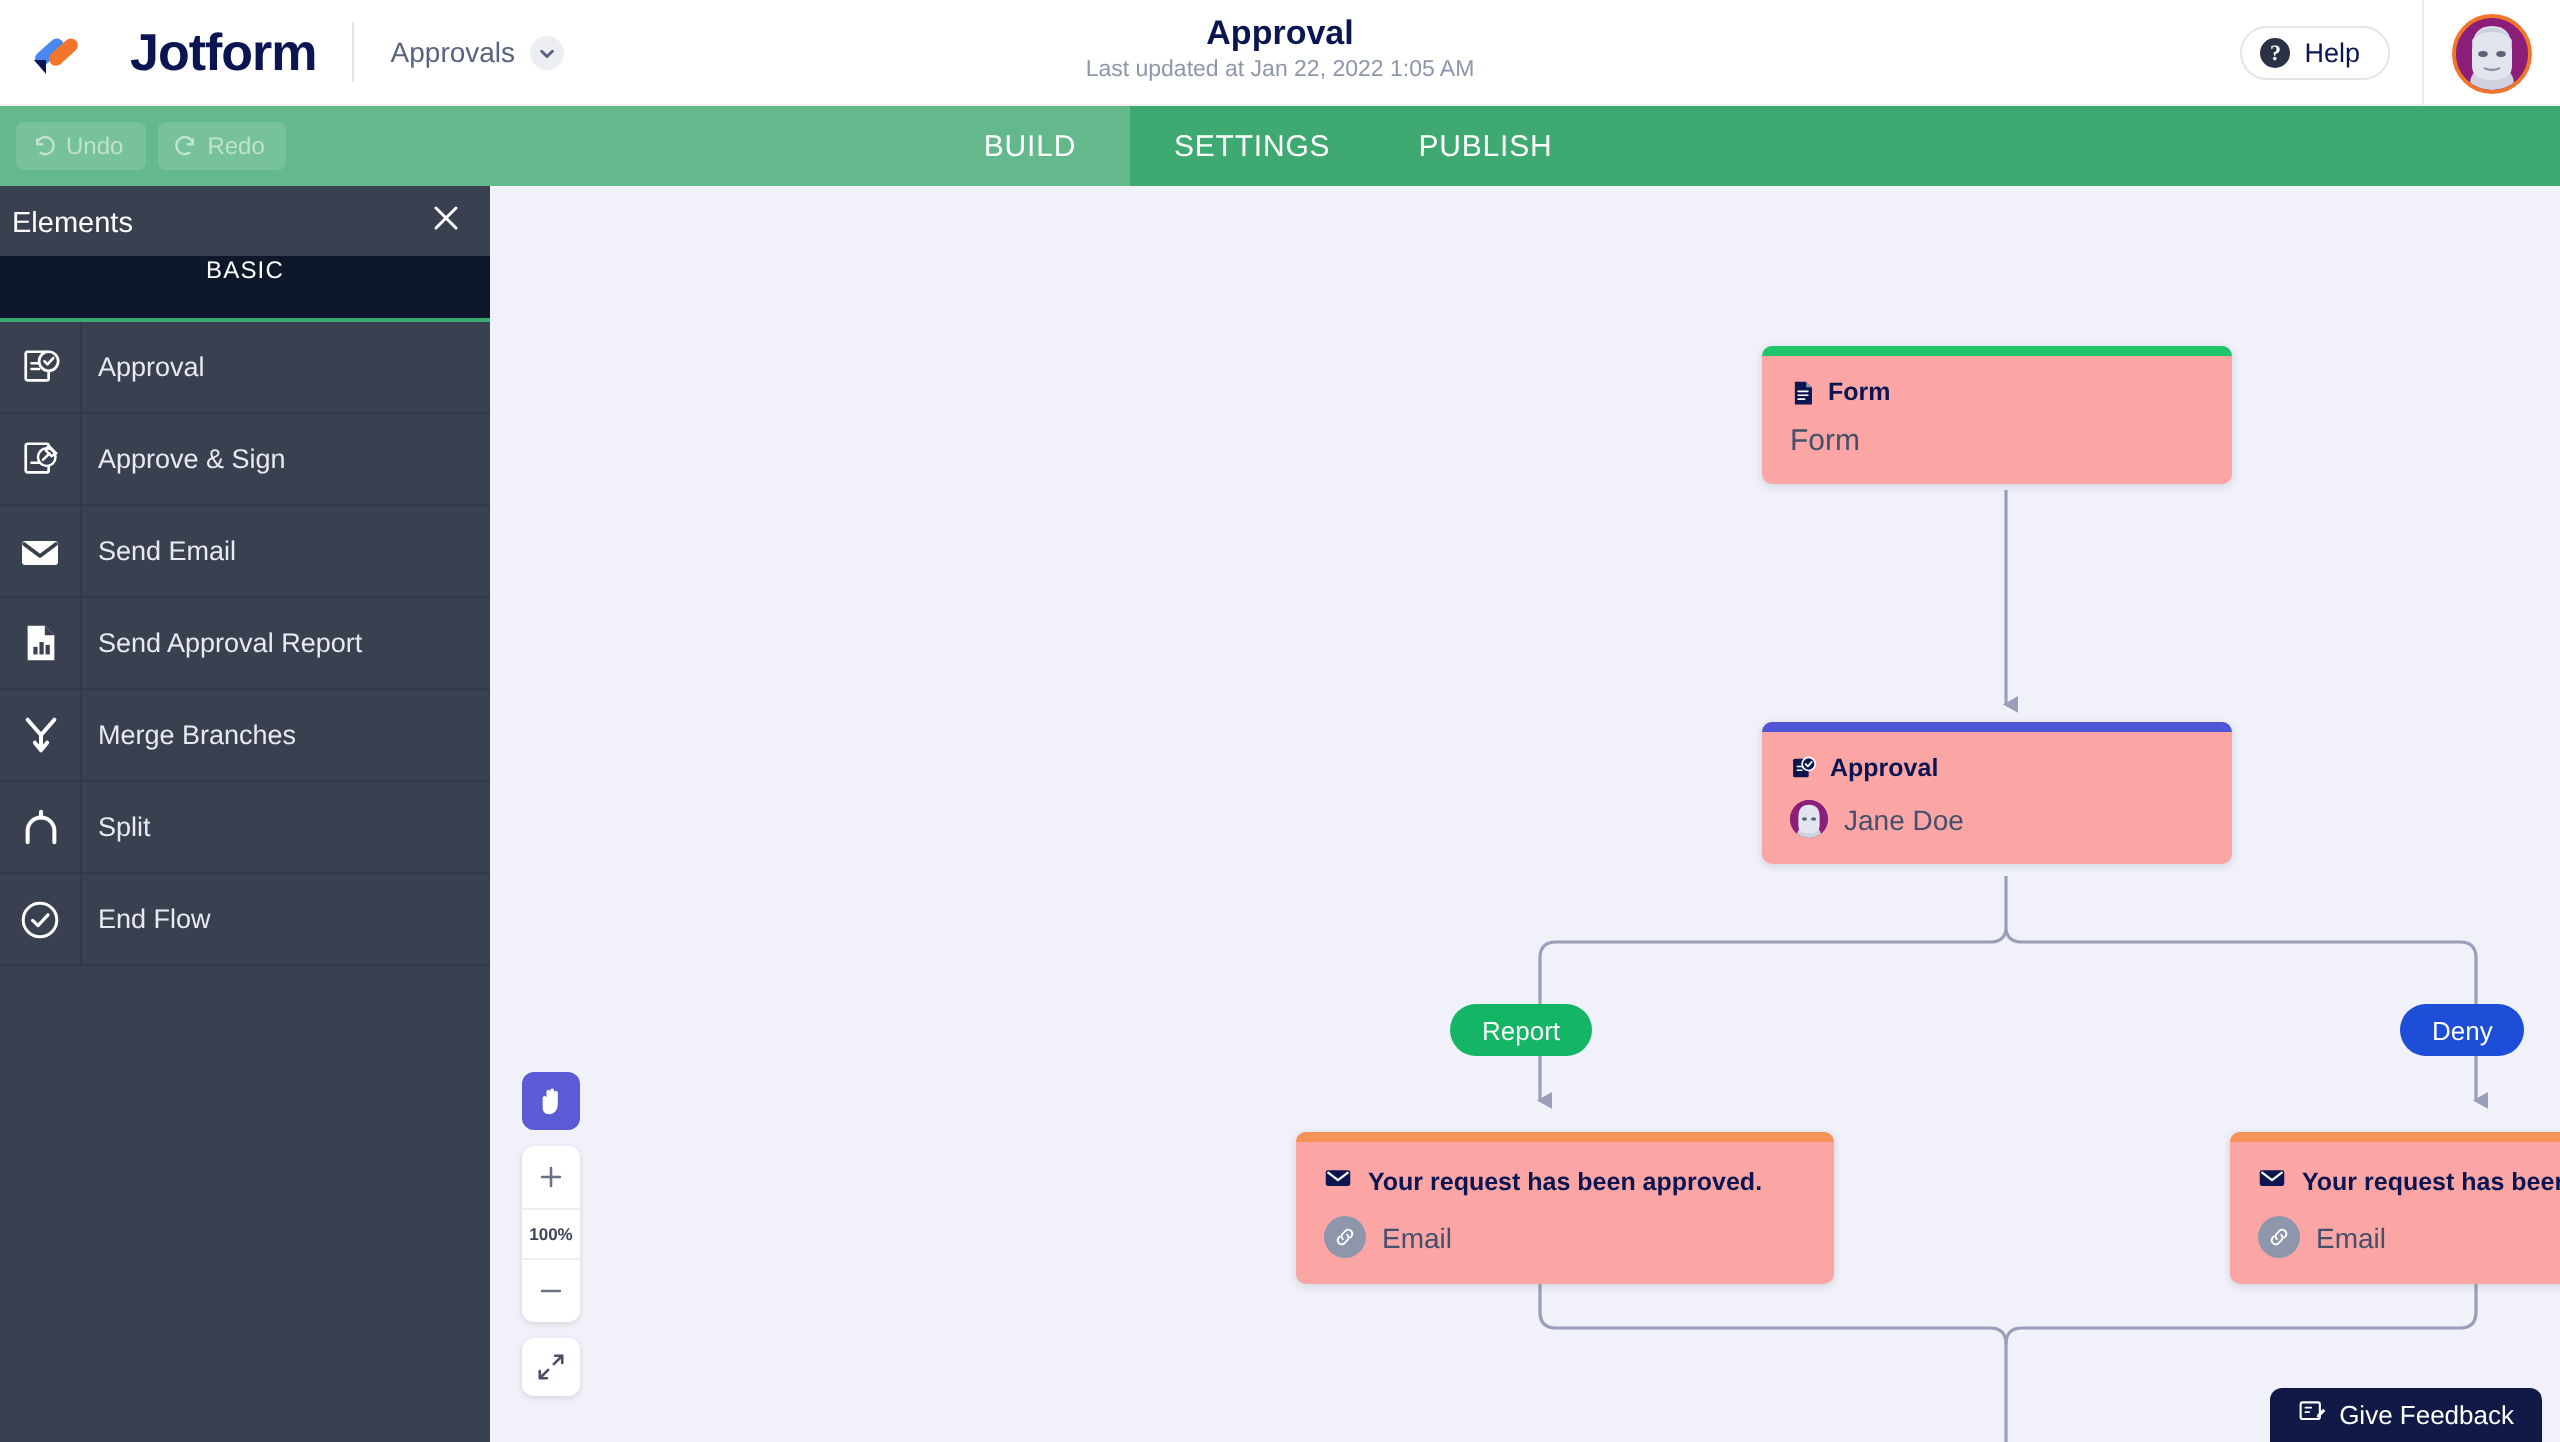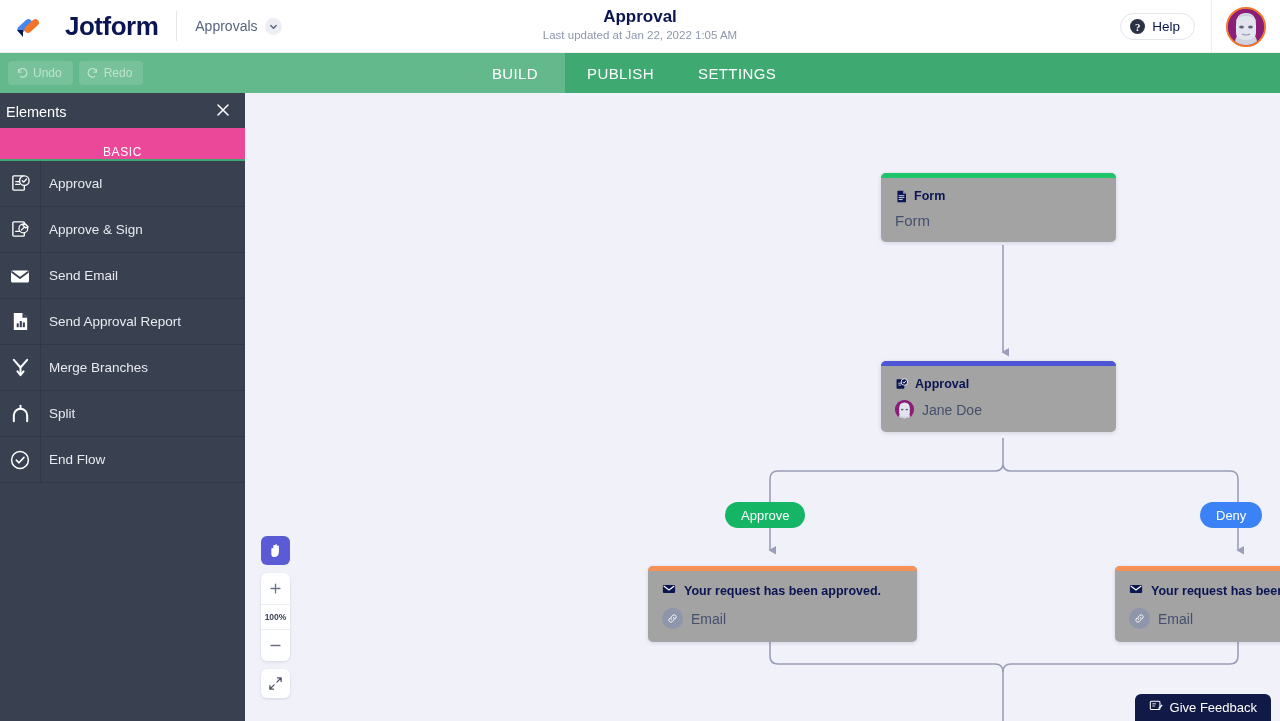--- a/index.html
+++ b/index.html
@@ -105,22 +105,22 @@
     width: 245px; height: 628px;
     background: #39404f;
   }
   .sb-head {
     height: 35px; display: flex; align-items: center;
     justify-content: space-between; padding: 2px 14px 0 6px; gap: 16px;
   }
   .sb-title { font-size: 14.5px; color: #fff; }
   .sb-close { cursor: pointer; display: block; }
   .sb-tabs {
-    height: 33px; background: #ec4899;
-    display: flex; align-items: flex-end; justify-content: center;
+    height: 33px; background: #0f172a;
+    display: flex; align-items: flex-start; justify-content: center;
     border-bottom: 2px solid #3fa972;
   }
   .sb-tab { font-size: 12px; color: #fff; letter-spacing: 0.6px; cursor: pointer; }
   .sb-list { }
   .sb-item {
     height: 46px; display: flex; align-items: center;
     border-bottom: 1px solid #303747; cursor: pointer; position: relative;
   }
   .sb-icon {
     width: 40px; min-width: 40px; height: 46px;
@@ -136,21 +136,21 @@
   
   .canvas {
     position: absolute; top: 93px; left: 245px;
     width: 1035px; height: 628px;
     background: #f0f1f9; overflow: hidden;
   }
   .canvas-svg { position: absolute; top: 0; left: 0; }
 
   
   .node {
-    position: absolute; background: #a3a3a3; border-radius: 5px;
+    position: absolute; background: #fca5a5; border-radius: 5px;
     box-shadow: 0 1px 4px rgba(20,25,60,0.14);
     overflow: hidden;
   }
   .node-bar { height: 5px; width: 100%; }
   .node-body { padding: 11px 14px 13px 14px; }
   .node-head {
     display: flex; align-items: center; gap: 6px;
     font-size: 12.5px; font-weight: bold; color: #0a1551;
   }
   .node-head svg { display: block; }
@@ -281,22 +281,22 @@
       </div>
       <div class="ur-btn">
         <svg width="12" height="12" viewBox="0 0 14 14">
             <path d="M11 6 L11 3 M11 6 L8 6 M11 5 A5 5 0 1 0 9 11" stroke="#fff" stroke-width="1.4" fill="none" stroke-linecap="round"></path>
           </svg>
         <span>Redo</span>
       </div>
     </div>
     <div class="tabs">
       <div class="tab active">BUILD</div>
+      <div class="tab">SETTINGS</div>
       <div class="tab">PUBLISH</div>
-      <div class="tab">SETTINGS</div>
     </div>
     <div class="toolbar-rest"></div>
   </div>
 
   <div class="sidebar">
     <div class="sb-head">
       <span class="sb-title">Elements</span>
       <span class="sb-close">
         <svg width="16" height="16" viewBox="0 0 16 16">
             <path d="M3 3 L13 13 M13 3 L3 13" stroke="#fff" stroke-width="1.5" stroke-linecap="round"></path>
@@ -452,23 +452,23 @@
                 <ellipse cx="7.6" cy="10" rx="1.4" ry="0.9" fill="#5c6376"></ellipse>
                 <ellipse cx="12.4" cy="10" rx="1.4" ry="0.9" fill="#5c6376"></ellipse>
               </svg>
           </span>
           <span>Jane Doe</span>
         </div>
       </div>
     </div>
 
     <div class="pill" style="left:480px; top:409px; background:#14b564;">
-      <span>Approve</span>
-    </div>
-    <div class="pill" style="left:955px; top:409px; background:#3b82f6;">
+      <span>Report</span>
+    </div>
+    <div class="pill" style="left:955px; top:409px; background:#1d4ed8;">
       <span>Deny</span>
     </div>
 
     <div class="node" style="left:403px; top:473px; width:269px;">
       <div class="node-bar" style="background:#f59257;"></div>
       <div class="node-body">
         <div class="email-head">
           <span>
             <svg width="14" height="14" viewBox="0 0 16 16">
                 <rect x="1" y="3.5" width="14" height="9" rx="1.2" fill="#0a1551"></rect>

